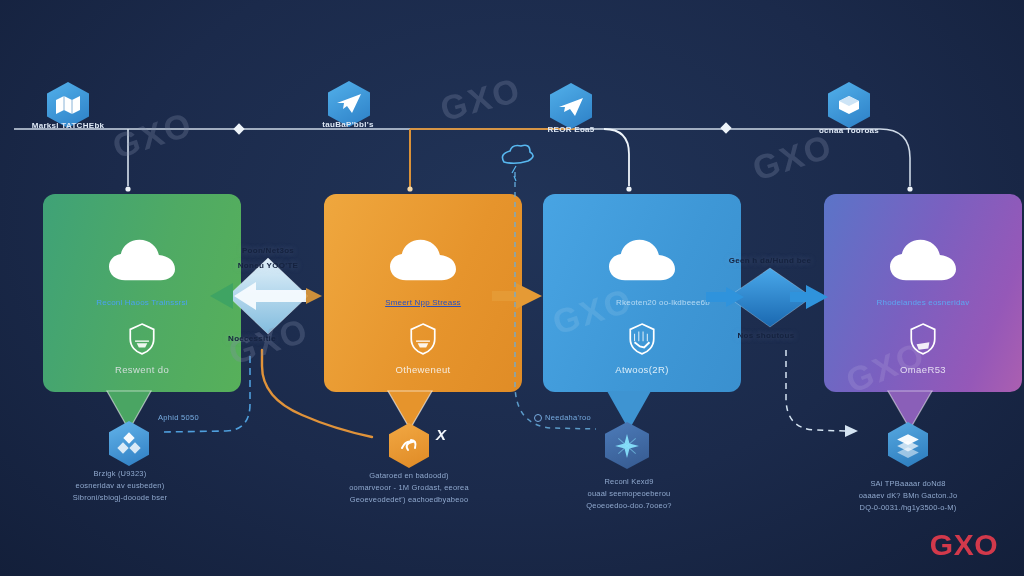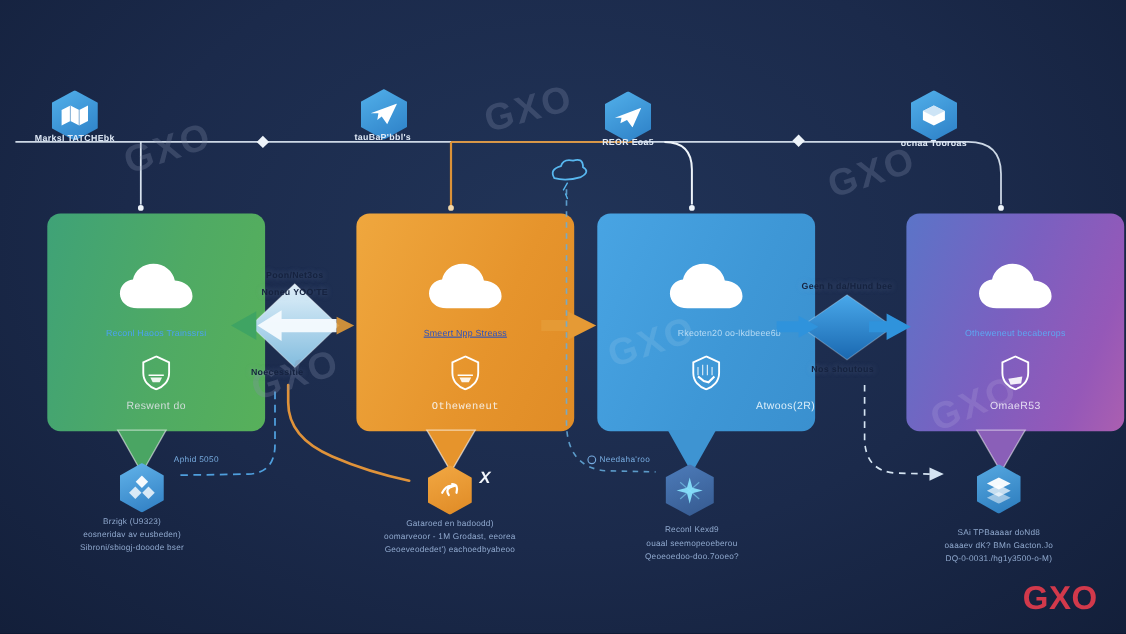--- a/index.html
+++ b/index.html
@@ -36,22 +36,22 @@
   .card-purple{left:824px;background:linear-gradient(112deg,#5b74c8 0%,#7a60c0 45%,#9558b8 80%,#ab5fb0 100%);}
   .card .cloud{position:absolute;top:44px;left:50%;transform:translateX(-50%);}
   .card .card-link{position:absolute;top:104px;width:100%;text-align:center;font-size:8px;letter-spacing:.2px;}
   .card-green .card-link{color:#4aa2f2;}
   .card-orange .card-link{color:#2a50c0;text-decoration:underline;}
   .card-blue .card-link{color:rgba(225,242,255,.72);padding-left:21px;}
   .card-purple .card-link{color:#5ea6f2;}
   .card .shield{position:absolute;top:129px;left:50%;transform:translateX(-50%);}
   .card .card-label{position:absolute;top:170px;width:100%;text-align:center;font-size:9.5px;letter-spacing:.4px;}
   .card-green .card-label{color:#d2dedb;}
-  .card-orange .card-label{color:#f6ecdf;font-family:Liberation Mono, monospace;}
-  .card-blue .card-label{color:#dceef9;text-align:right;}
+  .card-orange .card-label{color:#f6ecdf;}
+  .card-blue .card-label{color:#dceef9;}
   .card-purple .card-label{color:#e4dcf2;}
   
   .dlabel{
     position:absolute;z-index:5;font-size:8px;font-weight:700;color:#15223f;
     text-align:left;transform:translateX(-50%);white-space:nowrap;
     text-shadow:0 0 6px rgba(160,180,215,.35);letter-spacing:.3px;
   }
   .clabel{
     position:absolute;z-index:5;font-size:7.5px;color:#77abdf;letter-spacing:.3px;
     white-space:nowrap;display:flex;align-items:center;gap:3px;
@@ -116,21 +116,21 @@
       <path d="M6 10 V17 M10 8 V17 M14 8 V17 M18 10 V17" stroke="rgba(255,255,255,.8)" stroke-width="1"></path>
       <path d="M6 18 l5 4 l4 1 l5 -5" stroke="#ffffff" stroke-width="1.8" fill="none"></path>
     </svg>
     <div class="card-label">Atwoos(2R)</div>
   </div>
 
   <div class="card card-purple">
     <svg class="cloud" width="70" height="44" viewBox="0 0 80 52">
       <path d="M20 50 C9 50 1 43 1 34 C1 26 7 20 15 19 C17 9 26 2 37 2 C49 2 58 10 60 20 C71 21 79 27 79 37 C79 45 71 50 62 50 Z" fill="#ffffff"></path>
     </svg>
-    <div class="card-link">Otheweneut becaberops</div>
+    <div class="card-link">Rhodelandes eosneridav</div>
     <svg class="shield" width="28" height="32" viewBox="0 0 26 30">
       <path d="M13 1 L24 6 V15 C24 22 19 27 13 29 C7 27 2 22 2 15 V6 Z" fill="none" stroke="#ffffff" stroke-width="1.6"></path>
       <path d="M7 20 L19 18 L18 24 L9 25 Z" fill="rgba(255,255,255,.9)"></path>
     </svg>
     <div class="card-label">OmaeR53</div>
   </div>
 
   <svg class="overlay" width="1024" height="576" viewBox="0 0 1024 576">
     <defs>
       <linearGradient id="gradD1" x1="0" y1="0" x2="0" y2="1">

